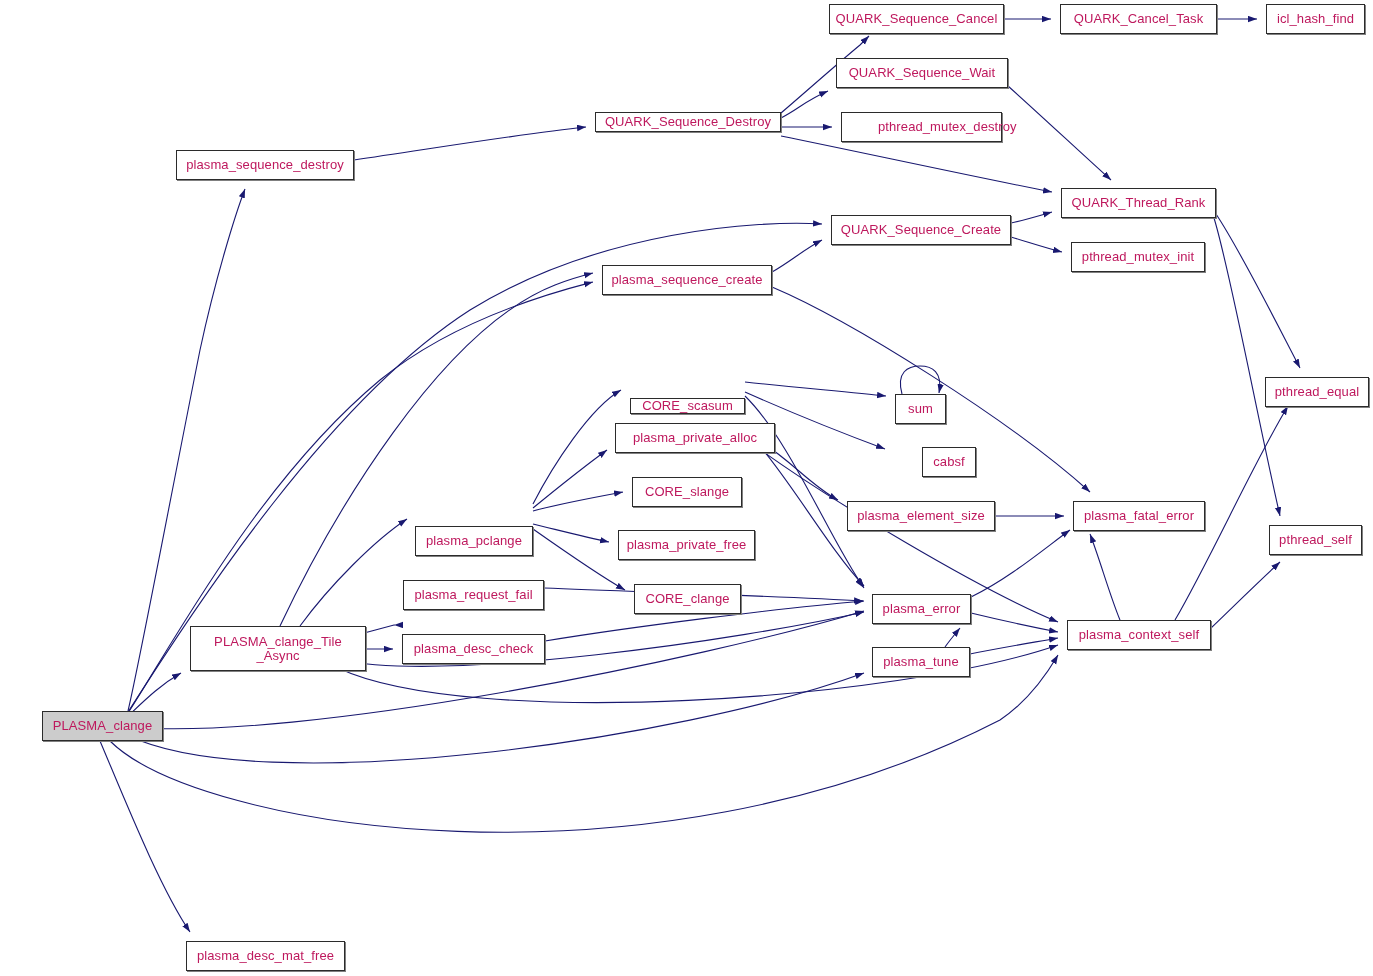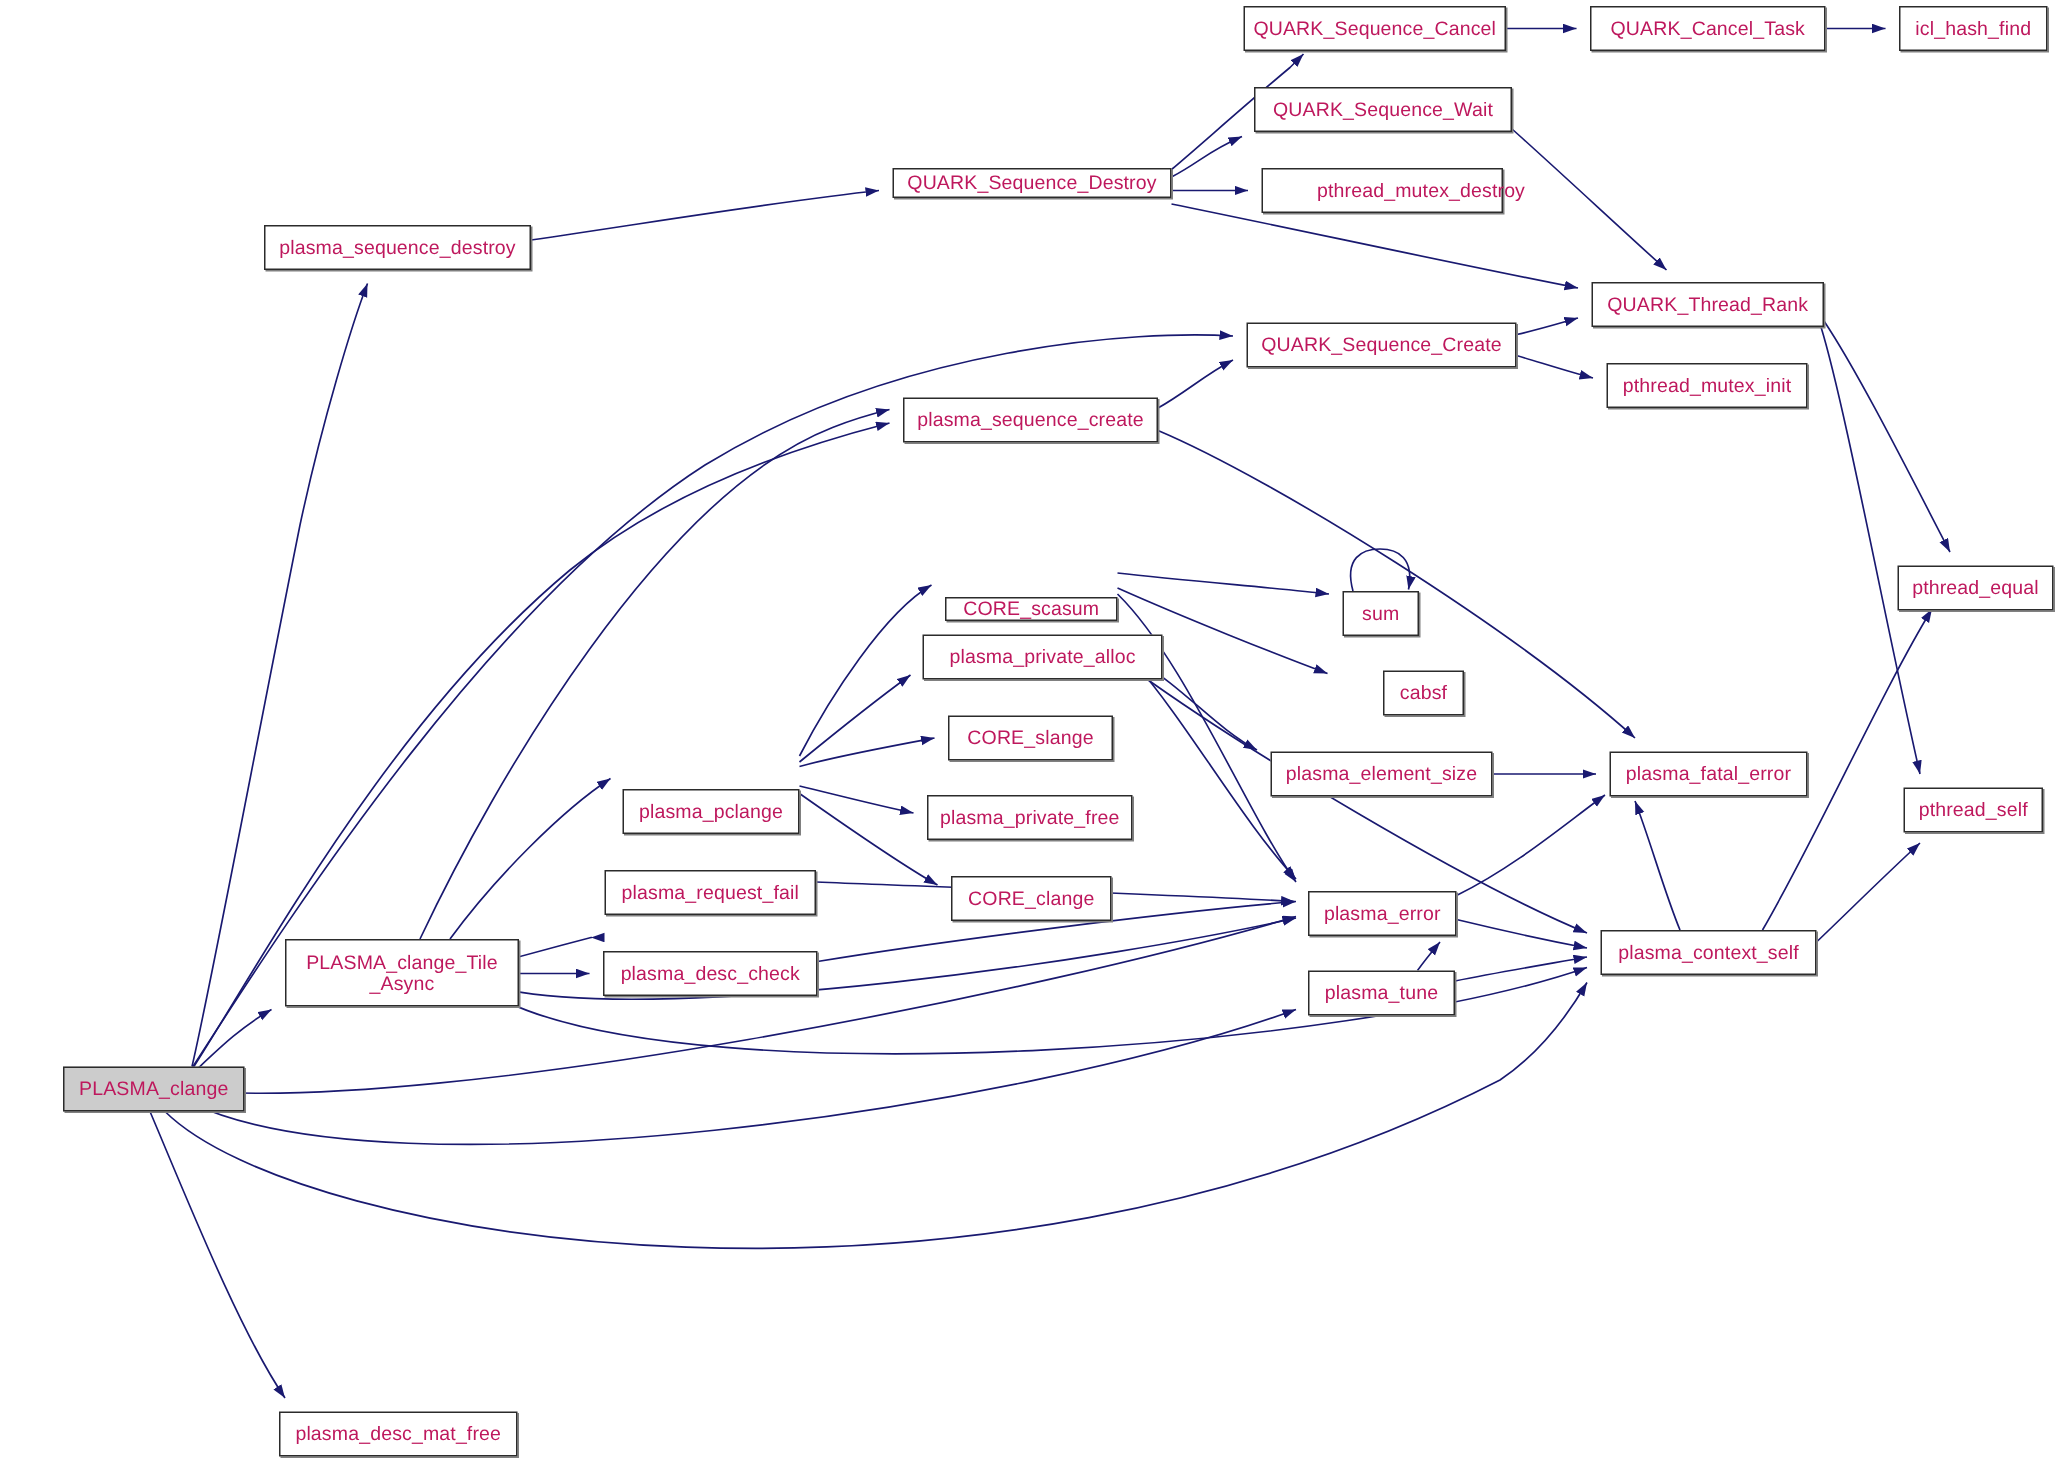--- a/index.html
+++ b/index.html
@@ -128,21 +128,21 @@
       <div class="node" style="left: 894px; top: 447px; width: 54px; height: 30px; margin-left: 28px;"><span class="lbl">cabsf</span></div>
       <div class="node" style="left: 632px; top: 477px; width: 110px; height: 30px;"><span class="lbl">CORE_slange</span></div>
       <div class="node" style="left: 415px; top: 502px; width: 118px; height: 30px; margin-top: 24px;"><span class="lbl">plasma_pclange</span></div>
       <div class="node" style="left: 847px; top: 501px; width: 148px; height: 30px;"><span class="lbl">plasma_element_size</span></div>
       <div class="node" style="left: 1073px; top: 501px; width: 132px; height: 30px;"><span class="lbl">plasma_fatal_error</span></div>
       <div class="node" style="left: 618px; top: 530px; width: 137px; height: 30px;"><span class="lbl">plasma_private_free</span></div>
       <div class="node" style="left: 1269px; top: 525px; width: 93px; height: 30px;"><span class="lbl">pthread_self</span></div>
       <div class="node" style="left: 403px; top: 580px; width: 141px; height: 30px; justify-content: flex-end;"><span class="lbl">plasma_request_fail</span></div>
       <div class="node" style="left: 634px; top: 584px; width: 107px; height: 30px;"><span class="lbl">CORE_clange</span></div>
       <div class="node" style="left: 872px; top: 594px; width: 99px; height: 30px;"><span class="lbl">plasma_error</span></div>
-      <div class="node" style="left: 190px; top: 626px; width: 156px; height: 45px;"><span class="lbl">PLASMA_clange_Tile
+      <div class="node" style="left: 190px; top: 626px; width: 176px; height: 45px;"><span class="lbl">PLASMA_clange_Tile
 _Async</span></div>
       <div class="node" style="left: 402px; top: 634px; width: 143px; height: 30px;"><span class="lbl">plasma_desc_check</span></div>
       <div class="node" style="left: 1067px; top: 620px; width: 144px; height: 30px;"><span class="lbl">plasma_context_self</span></div>
       <div class="node" style="left: 872px; top: 647px; width: 98px; height: 30px;"><span class="lbl">plasma_tune</span></div>
       <div class="node highlight" style="left: 6px; top: 711px; width: 121px; height: 30px;"><span class="lbl">PLASMA_clange</span></div>
       <div class="node" style="left: 186px; top: 941px; width: 159px; height: 30px;"><span class="lbl">plasma_desc_mat_free</span></div>
     </div>
 </div>
 
 </body></html>

